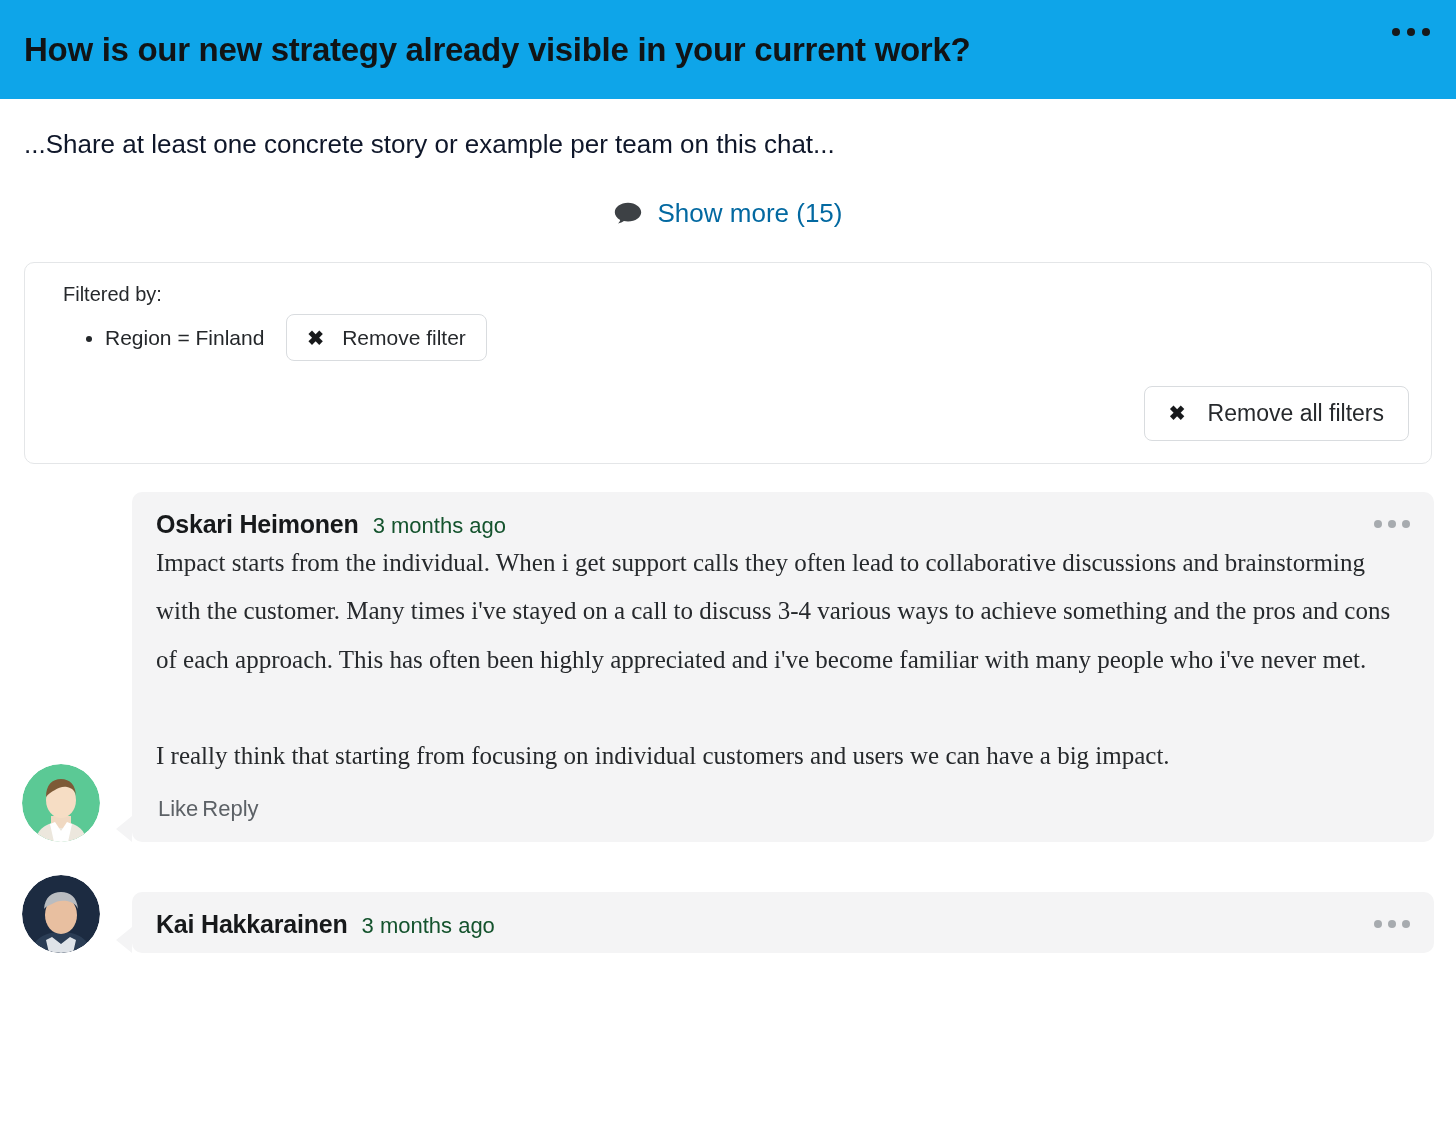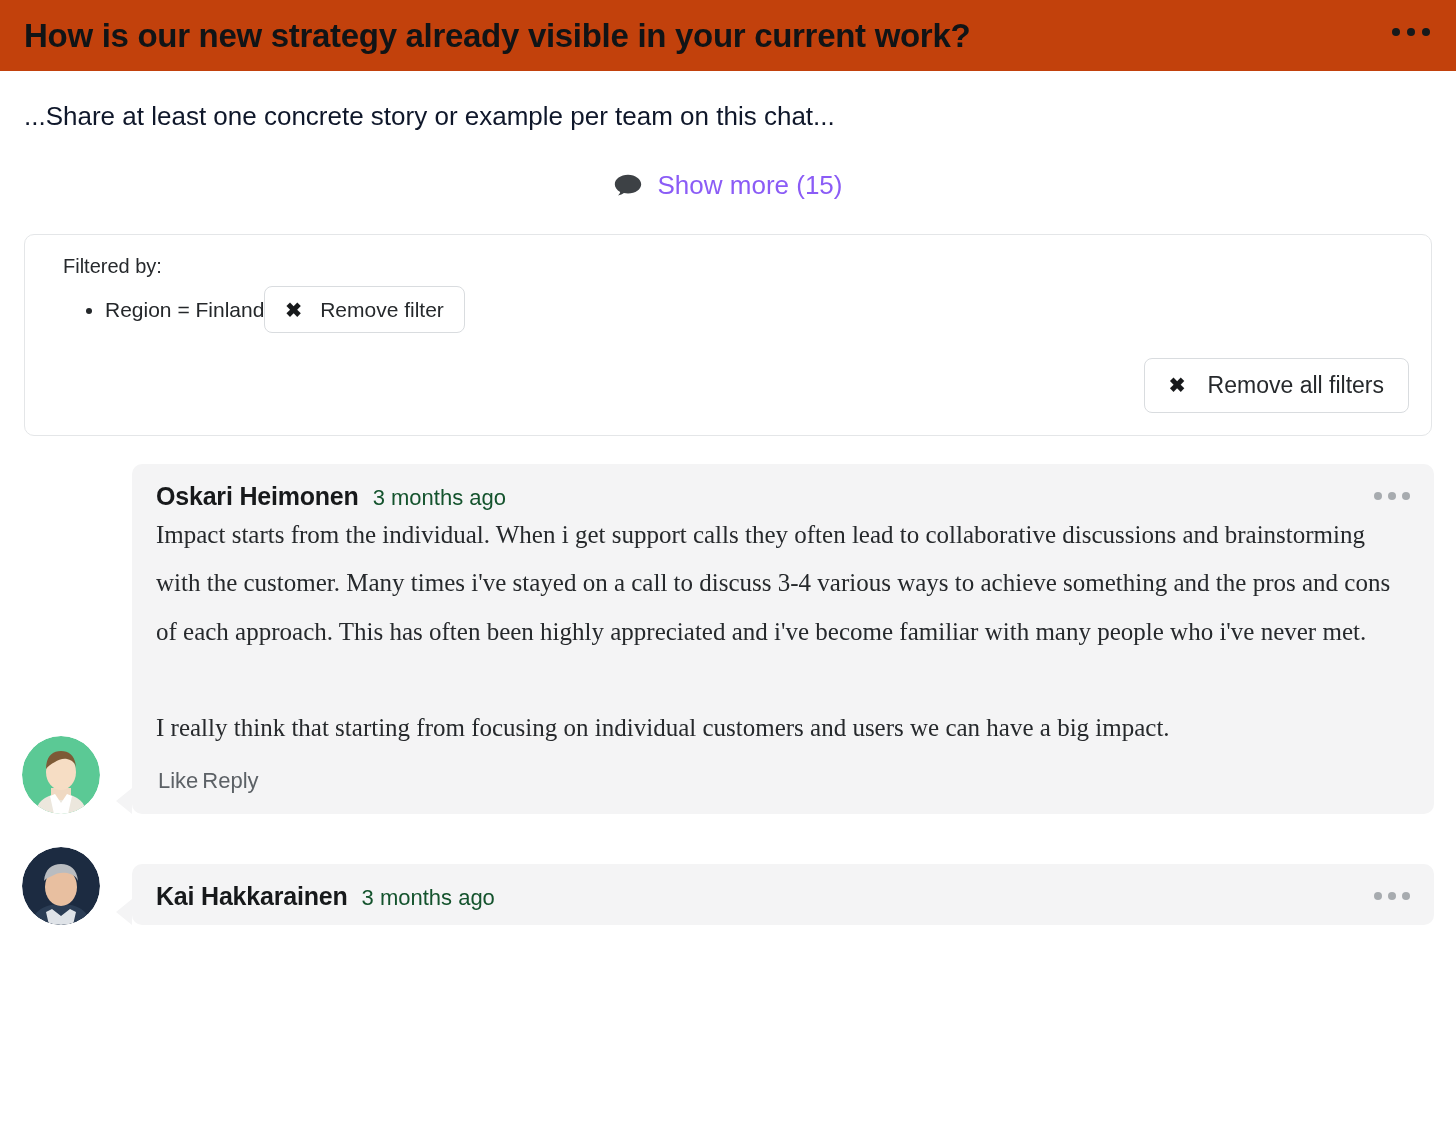--- a/index.html
+++ b/index.html
@@ -11,22 +11,22 @@
     height: 1144px;
     background: #ffffff;
     font-family: "Liberation Sans", sans-serif;
     color: #1f2225;
     overflow: hidden;
     position: relative;
   }
 
   
   .header {
-    background: #c2410c;
-    height: 71px;
+    background: #0ea5e9;
+    height: 99px;
     box-sizing: border-box;
     display: flex;
     align-items: center;
     padding: 0 24px;
     position: relative;
   }
   .header-title {
     font-size: 33px;
     font-weight: bold;
     letter-spacing: -0.3px;
@@ -76,21 +76,21 @@
   }
   .bubble-icon {
     width: 28px;
     height: 22px;
     position: relative;
     display: inline-block;
   }
   .bubble-icon svg { display: block; }
   .show-more-label {
     font-size: 26px;
-    color: #8b5cf6;
+    color: #0369a1;
     line-height: 1;
   }
 
   
   .filter-panel {
     margin: 32px 24px 0 24px;
     border: 1px solid #e4e6e8;
     border-radius: 10px;
     padding: 20px 22px 22px 22px;
     box-sizing: border-box;
@@ -108,20 +108,21 @@
     list-style: disc;
   }
   .filter-list li {
     font-size: 21px;
     color: #24272a;
     display: list-item;
   }
   .filter-row {
     display: flex;
     align-items: center;
+    gap: 22px;
   }
   .filter-text { white-space: nowrap; }
   .btn {
     display: inline-flex;
     align-items: center;
     gap: 18px;
     background: #fff;
     border: 1px solid #d9dcdf;
     border-radius: 8px;
     padding: 10px 20px;

